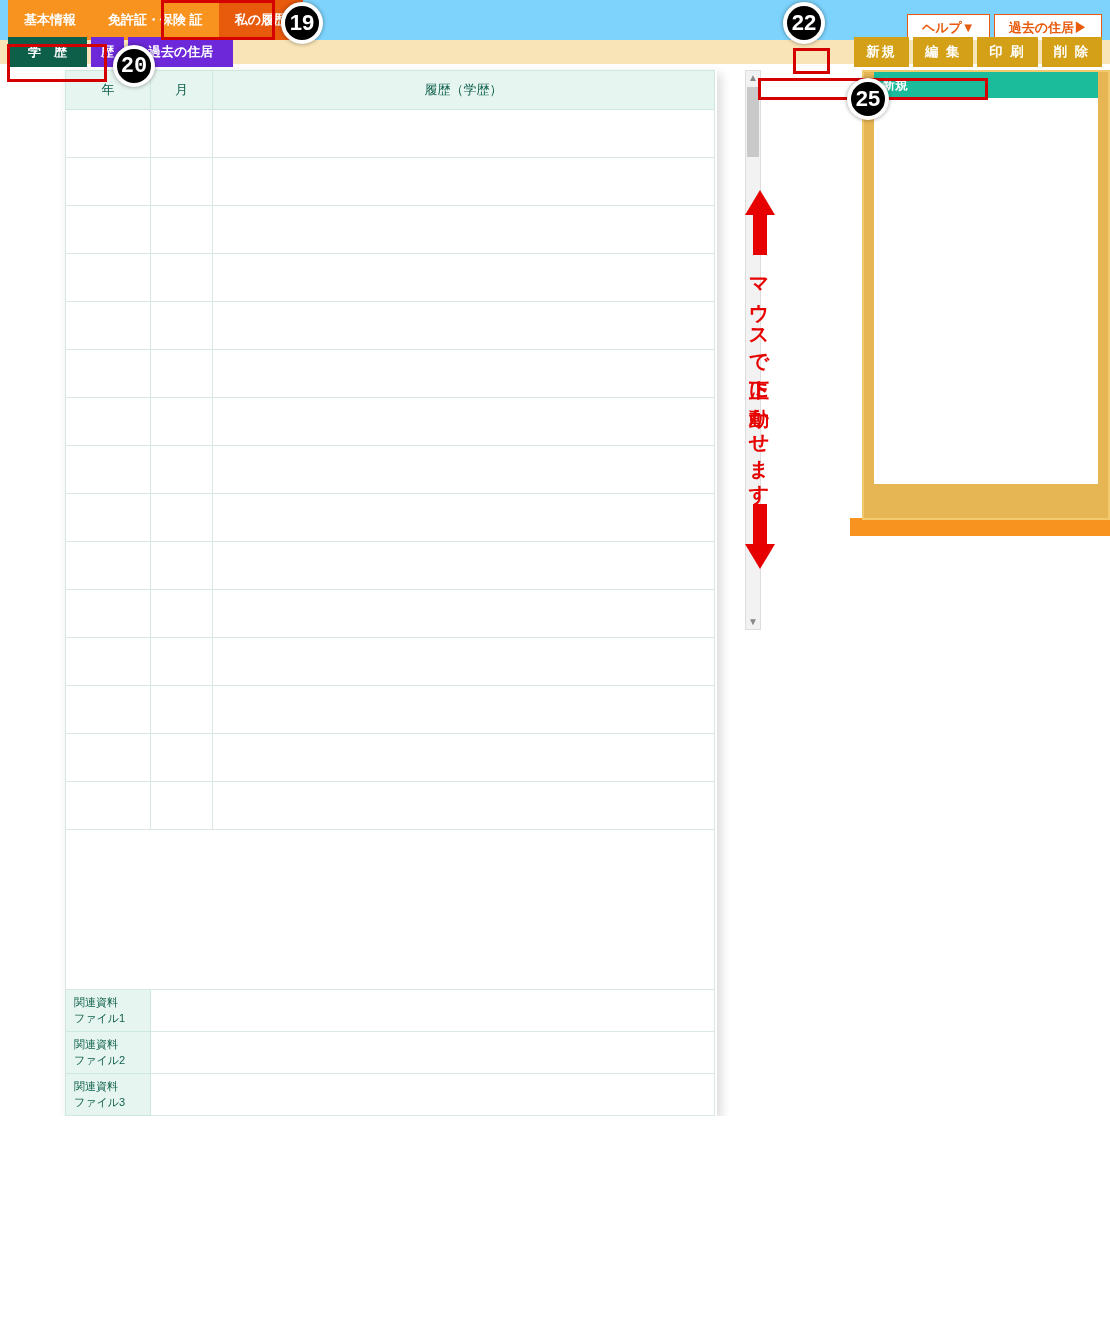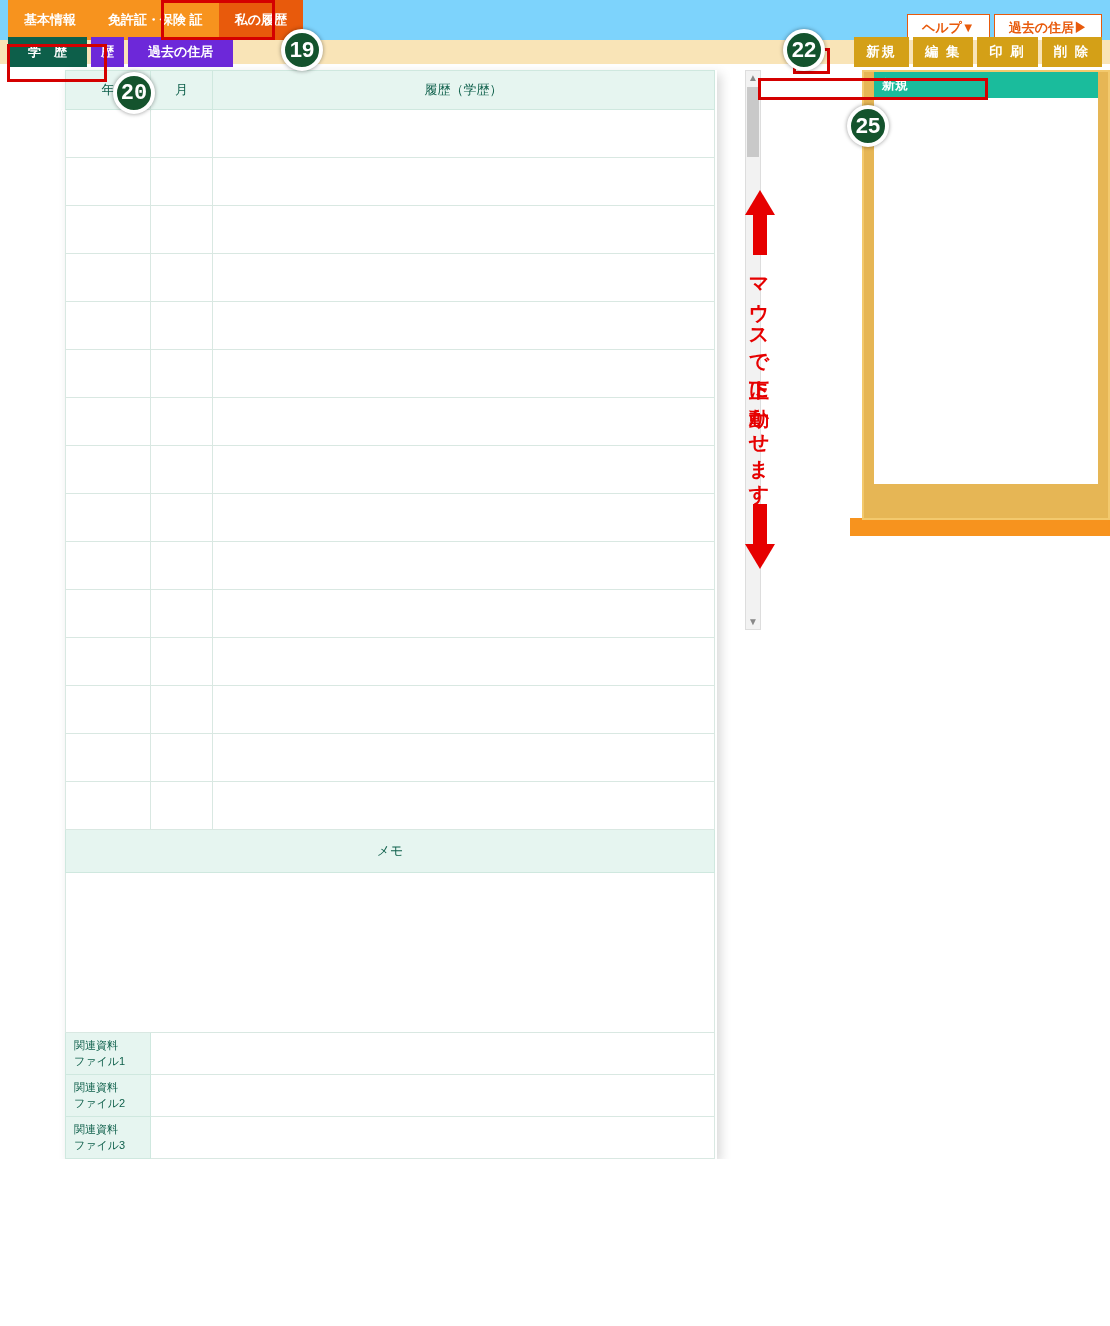--- a/index.html
+++ b/index.html
@@ -223,31 +223,30 @@
     .bottom-orange-strip {
       height: 18px;
       background: #f7931e;
       margin-top: -2px;
     }
 
     .ann-badge {
       position: absolute;
       width: 42px; height: 42px;
       border-radius: 50%;
-      background: #14532d;
+      background: #000000;
       border: 4px solid #fff;
       color: #fff;
       font-weight: bold;
       font-size: 22px;
       display: flex;
       align-items: center;
       justify-content: center;
       z-index: 100;
       box-shadow: 0 0 4px rgba(0,0,0,0.4);
-      margin-top: 27px;
     }
     .ann-rect {
       position: absolute;
       border: 3px solid #d40000;
       z-index: 50;
       pointer-events: none;
     }
   </style>
 </head>
 <body>
@@ -375,23 +374,20 @@
               <td></td>
               <td></td>
             </tr>
             <tr>
               <td></td>
               <td></td>
               <td></td>
             </tr>
           </tbody>
         <tbody>
-          <tr class="memo-header">
-              <th colspan="3">メモ</th>
-            </tr>
           <tr class="memo-body">
               <td colspan="3"></td>
             </tr>
         </tbody>
         <tbody id="file-rows">
             <tr class="file-row">
               <th style="white-space: pre-line;">関連資料
 ファイル1</th>
               <td colspan="2"></td>
             </tr>

